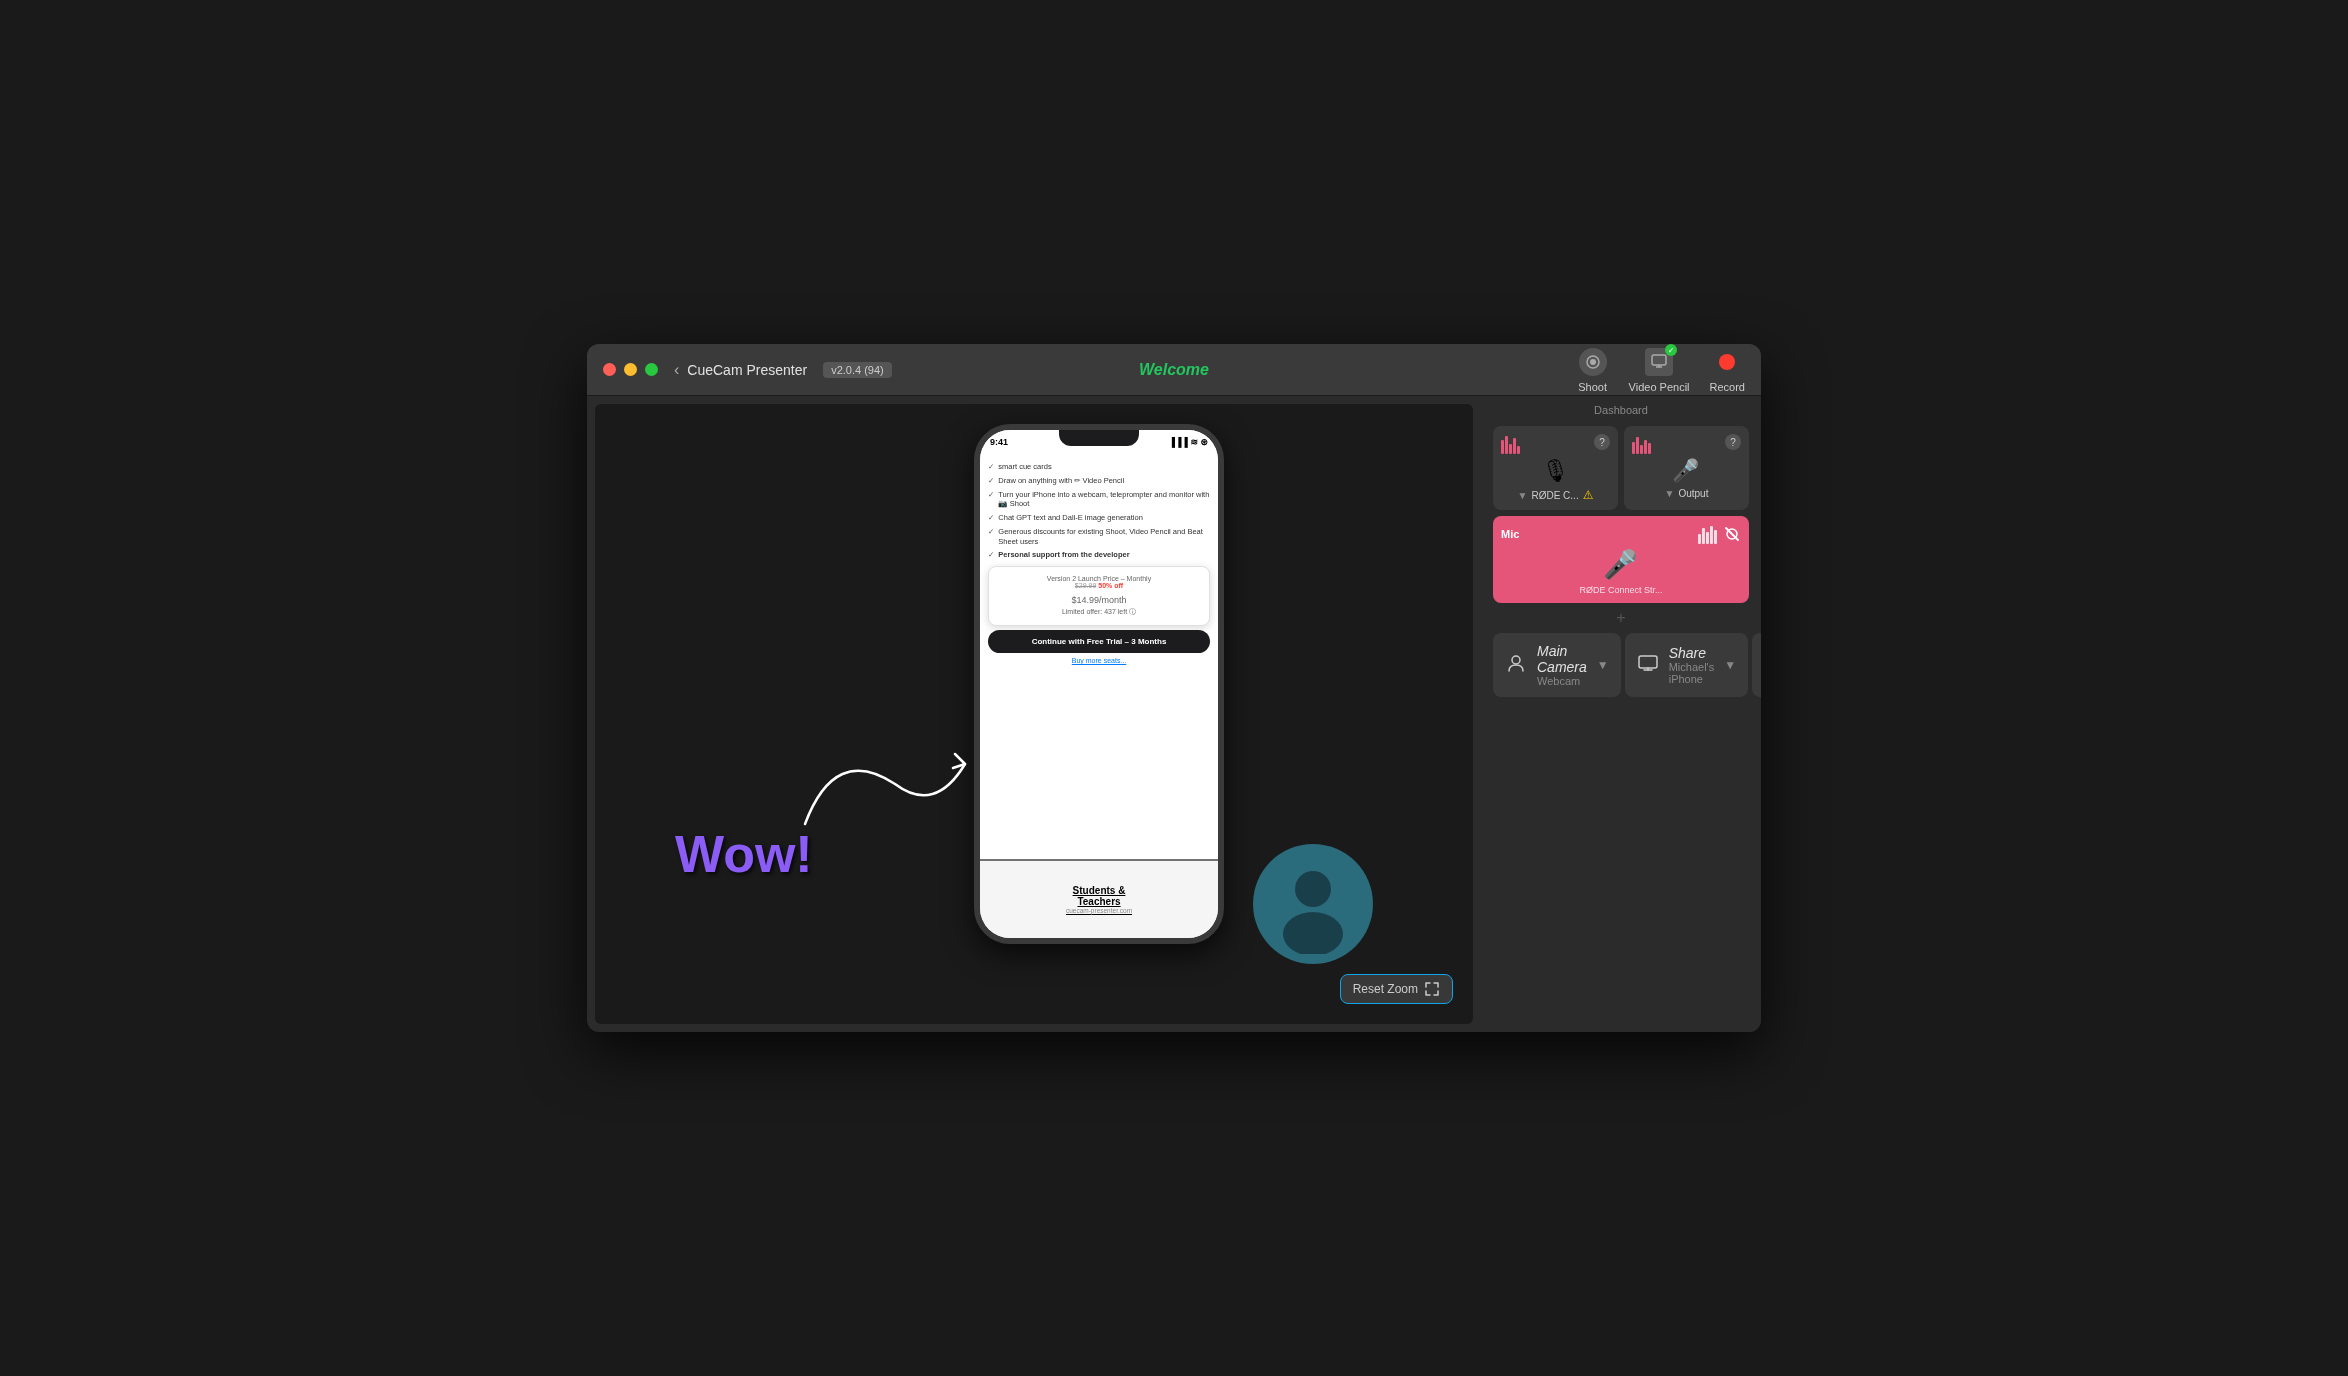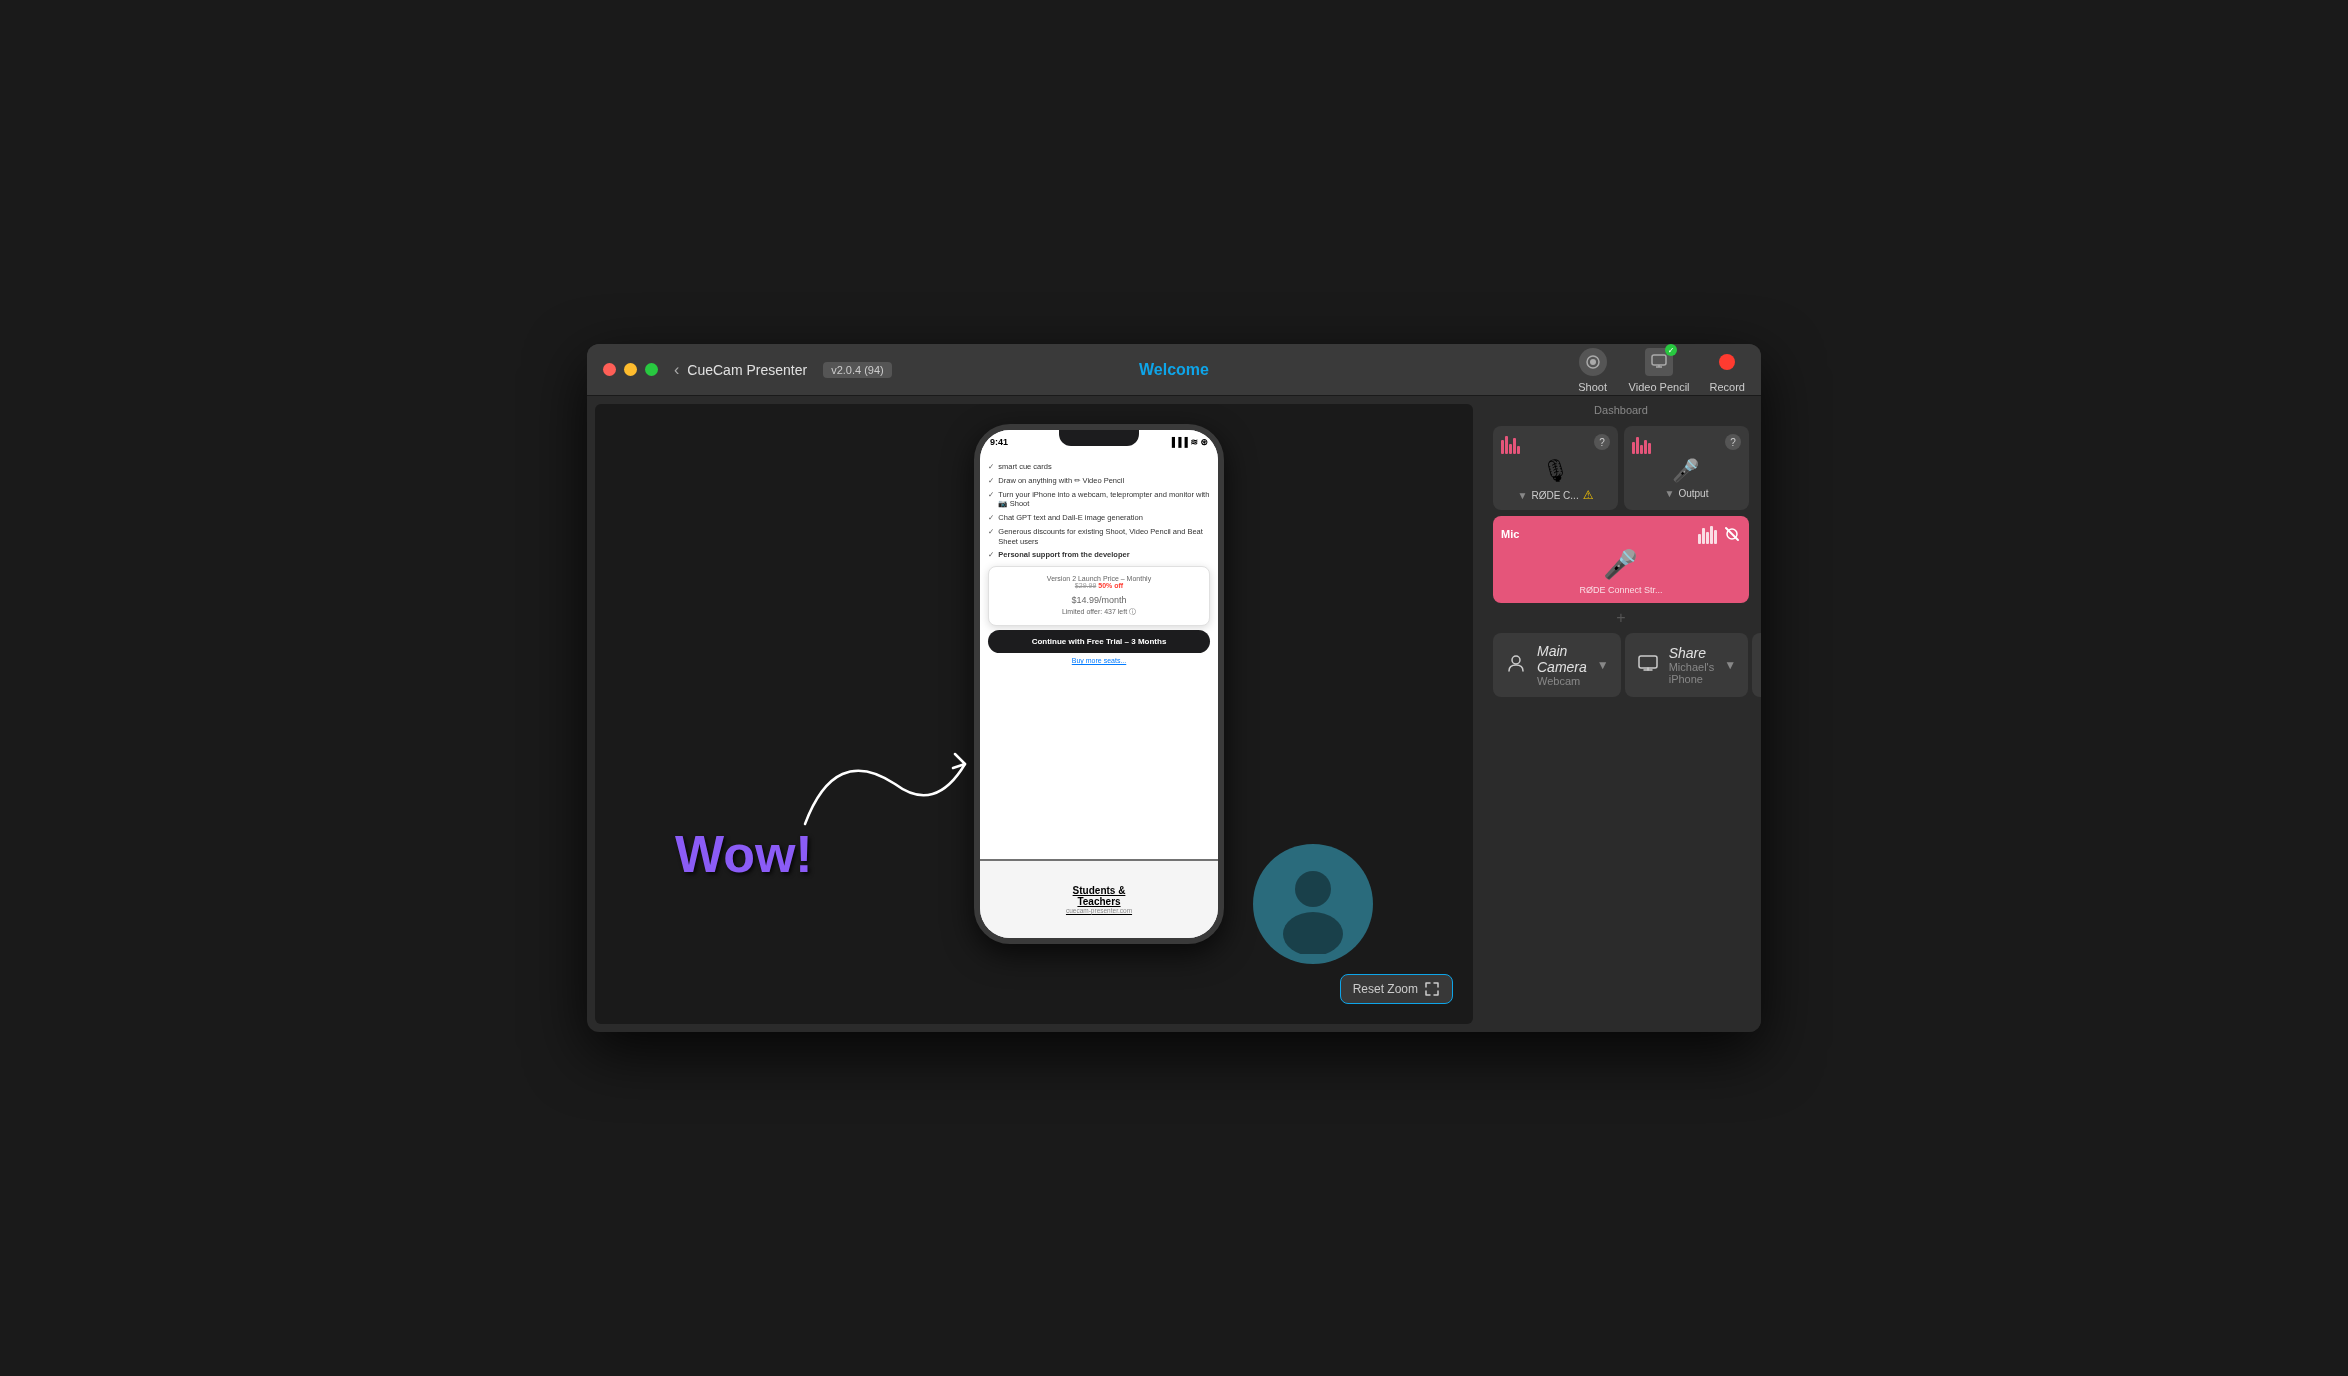--- a/index.html
+++ b/index.html
@@ -66,23 +66,24 @@
       color: #ccc;
       font-size: 11px;
       padding: 2px 8px;
       border-radius: 4px;
       margin-left: 8px;
     }
     .titlebar-title {
       position: absolute;
       left: 50%;
       transform: translateX(-50%);
-      color: #0ea5e9;
+      color: #22c55e;
       font-size: 16px;
       font-weight: 600;
+      font-style: italic;
     }
     .titlebar-right {
       margin-left: auto;
       display: flex;
       align-items: center;
       gap: 20px;
     }
     .toolbar-btn {
       display: flex;
       flex-direction: column;

